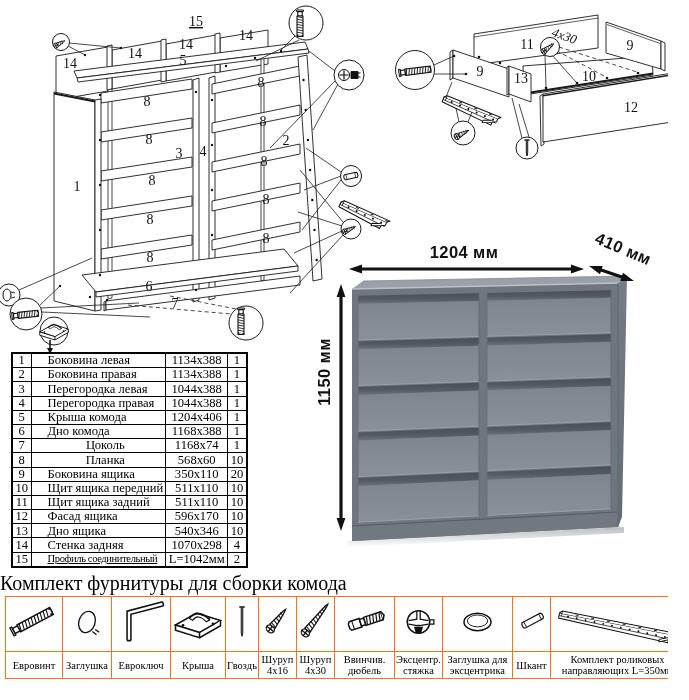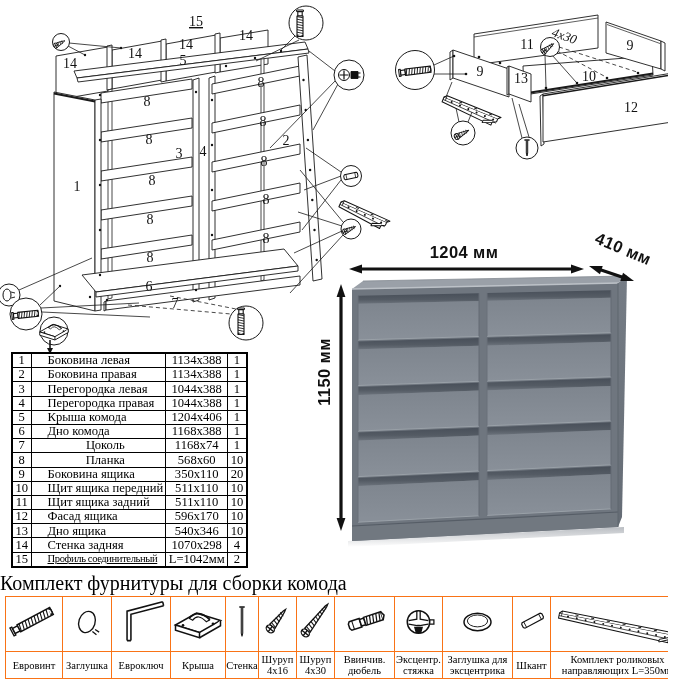--- a/index.html
+++ b/index.html
@@ -682,21 +682,21 @@
                 <rect x="112" y="-1.7" width="3" height="1" fill="#111" stroke="none"></rect>
                 <path d="M112,5.5 L103,9.5 L103,6.8 L112,3.2" fill="#fff" stroke-width="0.9"></path>
               </g>
             </svg></td>
         </tr>
         <tr class="labels">
           <td>Евровинт</td>
           <td>Заглушка</td>
           <td>Евроключ</td>
           <td>Крыша</td>
-          <td>Стенка</td>
+          <td>Гвоздь</td>
           <td>Шуруп<br>4х16</td>
           <td>Шуруп<br>4х30</td>
           <td>Ввинчив.<br>дюбель</td>
           <td>Эксцентр.<br>стяжка</td>
           <td>Заглушка для<br>эксцентрика</td>
           <td>Шкант</td>
           <td>Комплект роликовых<br>направляющих L=350мм</td>
         </tr>
       </tbody>
   </table>

